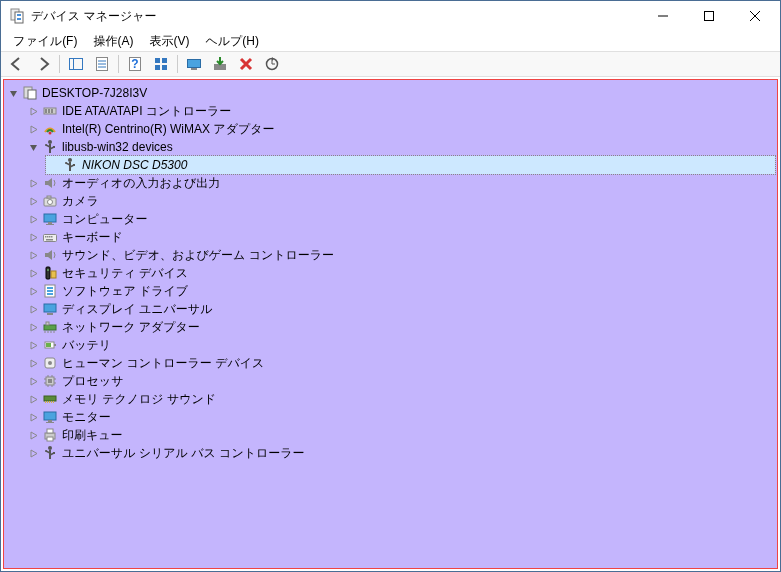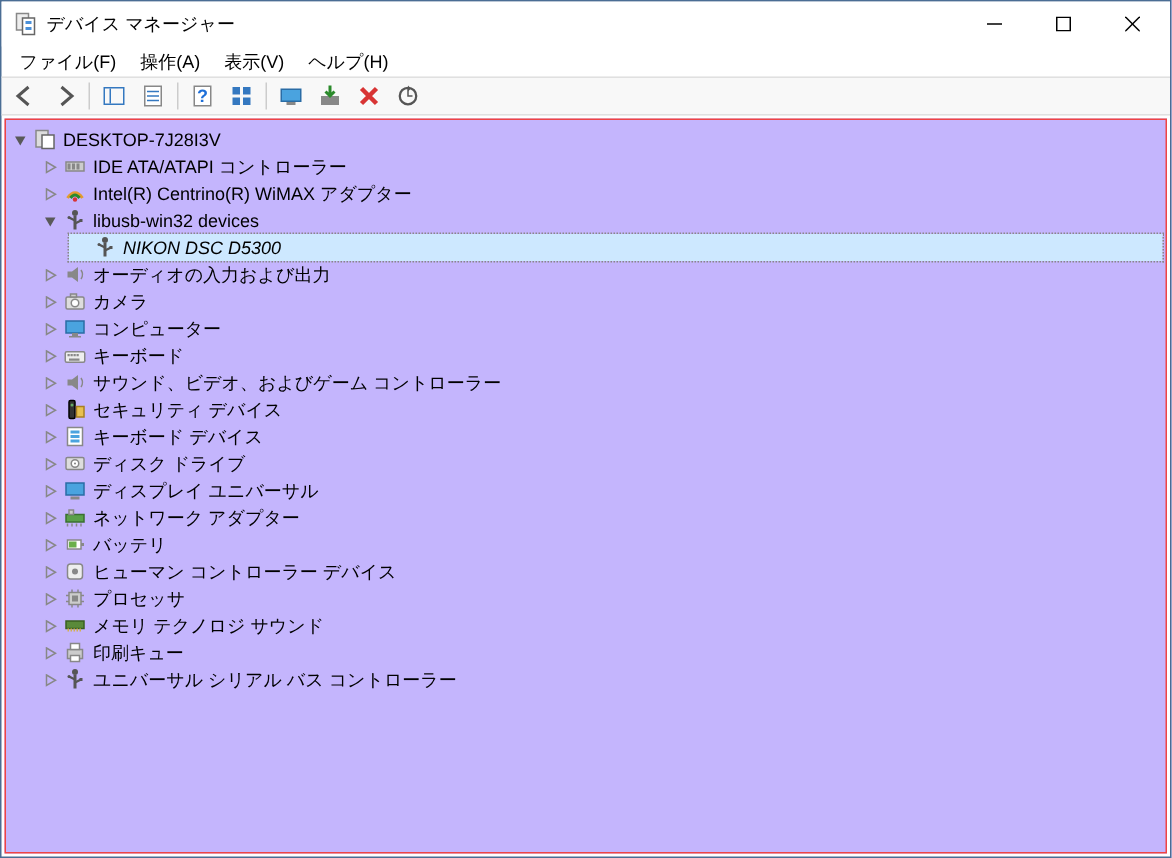--- a/index.html
+++ b/index.html
@@ -335,38 +335,21 @@
                   </svg>
                 </span>
                 <span class="devicon">
                   <svg width="16" height="16" viewBox="0 0 16 16">
                     <rect x="3" y="2" width="10" height="12" fill="#fff" stroke="#888"></rect>
                     <rect x="5" y="4" width="6" height="2" fill="#4aa3df"></rect>
                     <rect x="5" y="7" width="6" height="2" fill="#4aa3df"></rect>
                     <rect x="5" y="10" width="6" height="2" fill="#4aa3df"></rect>
                   </svg>
                 </span>
-                <span class="label">キーボード デバイス</span>
-              </div>
-            </li>
-            <li>
-              <div class="row">
-                <span class="expander">
-                  <svg width="9" height="9">
-                    <path d="M2 1 L8 4.5 L2 8 Z" fill="none" stroke="#888"></path>
-                  </svg>
-                </span>
-                <span class="devicon">
-                  <svg width="16" height="16" viewBox="0 0 16 16">
-                    <rect x="2" y="4" width="12" height="8" rx="1" fill="#ddd" stroke="#888"></rect>
-                    <circle cx="8" cy="8" r="2.5" fill="#fff" stroke="#888"></circle>
-                    <circle cx="8" cy="8" r="0.7" fill="#888"></circle>
-                  </svg>
-                </span>
-                <span class="label">ディスク ドライブ</span>
+                <span class="label">ソフトウェア ドライブ</span>
               </div>
             </li>
             <li>
               <div class="row">
                 <span class="expander">
                   <svg width="9" height="9">
                     <path d="M2 1 L8 4.5 L2 8 Z" fill="none" stroke="#888"></path>
                   </svg>
                 </span>
                 <span class="devicon">
@@ -477,20 +460,37 @@
             </li>
             <li>
               <div class="row">
                 <span class="expander">
                   <svg width="9" height="9">
                     <path d="M2 1 L8 4.5 L2 8 Z" fill="none" stroke="#888"></path>
                   </svg>
                 </span>
                 <span class="devicon">
                   <svg width="16" height="16" viewBox="0 0 16 16">
+                    <rect x="2" y="3" width="12" height="8" fill="#4aa3df" stroke="#2a6ca5"></rect>
+                    <rect x="6" y="11" width="4" height="2" fill="#888"></rect>
+                    <rect x="4" y="13" width="8" height="1" fill="#888"></rect>
+                  </svg>
+                </span>
+                <span class="label">モニター</span>
+              </div>
+            </li>
+            <li>
+              <div class="row">
+                <span class="expander">
+                  <svg width="9" height="9">
+                    <path d="M2 1 L8 4.5 L2 8 Z" fill="none" stroke="#888"></path>
+                  </svg>
+                </span>
+                <span class="devicon">
+                  <svg width="16" height="16" viewBox="0 0 16 16">
                     <rect x="3" y="6" width="10" height="6" fill="#ccc" stroke="#888"></rect>
                     <rect x="5" y="2" width="6" height="4" fill="#fff" stroke="#888"></rect>
                     <rect x="5" y="10" width="6" height="4" fill="#fff" stroke="#888"></rect>
                   </svg>
                 </span>
                 <span class="label">印刷キュー</span>
               </div>
             </li>
             <li>
               <div class="row">

